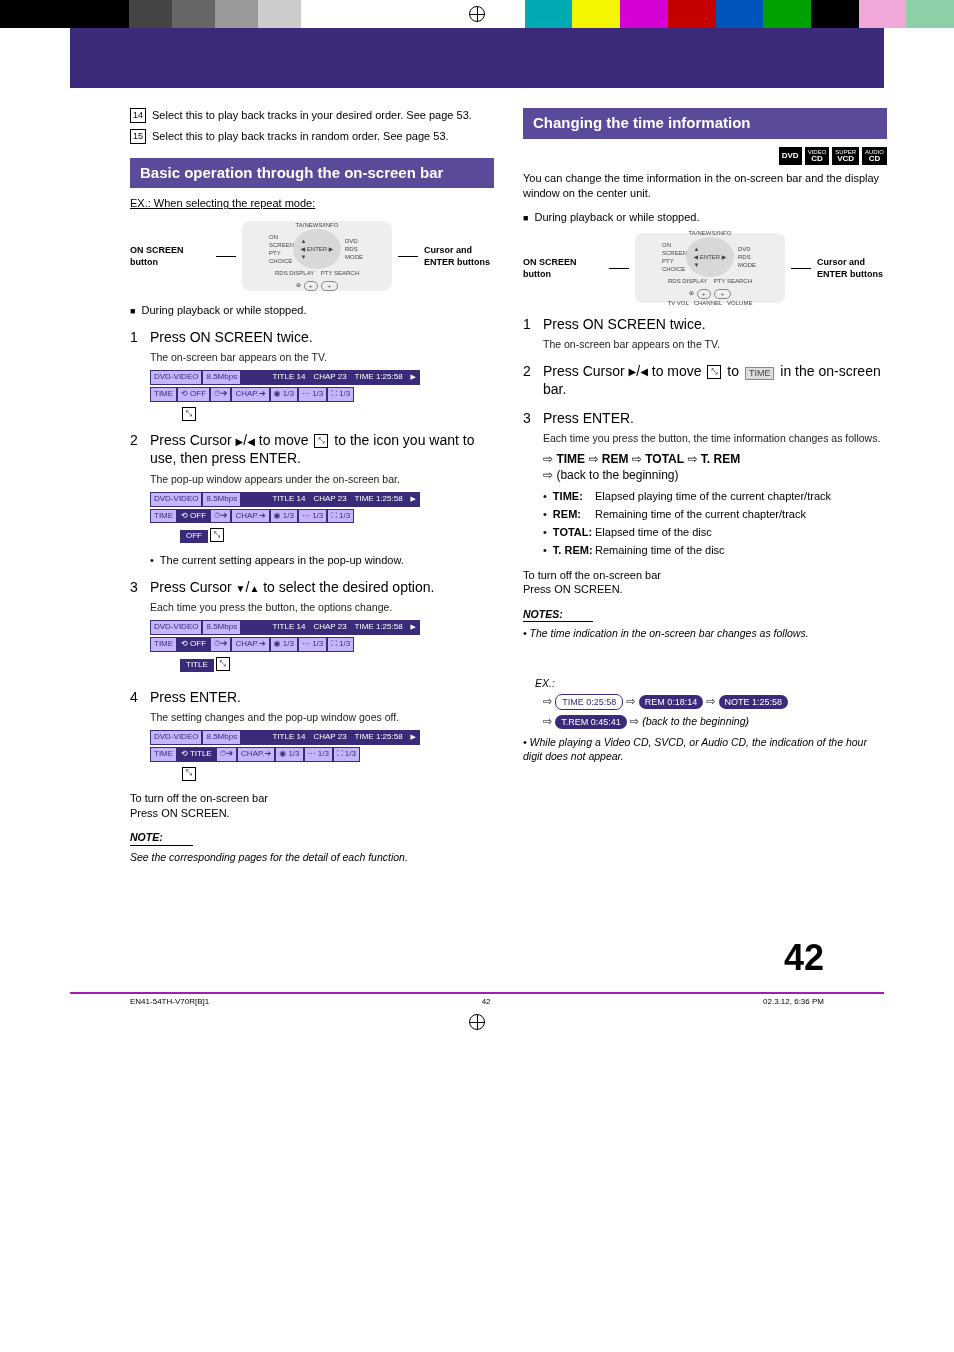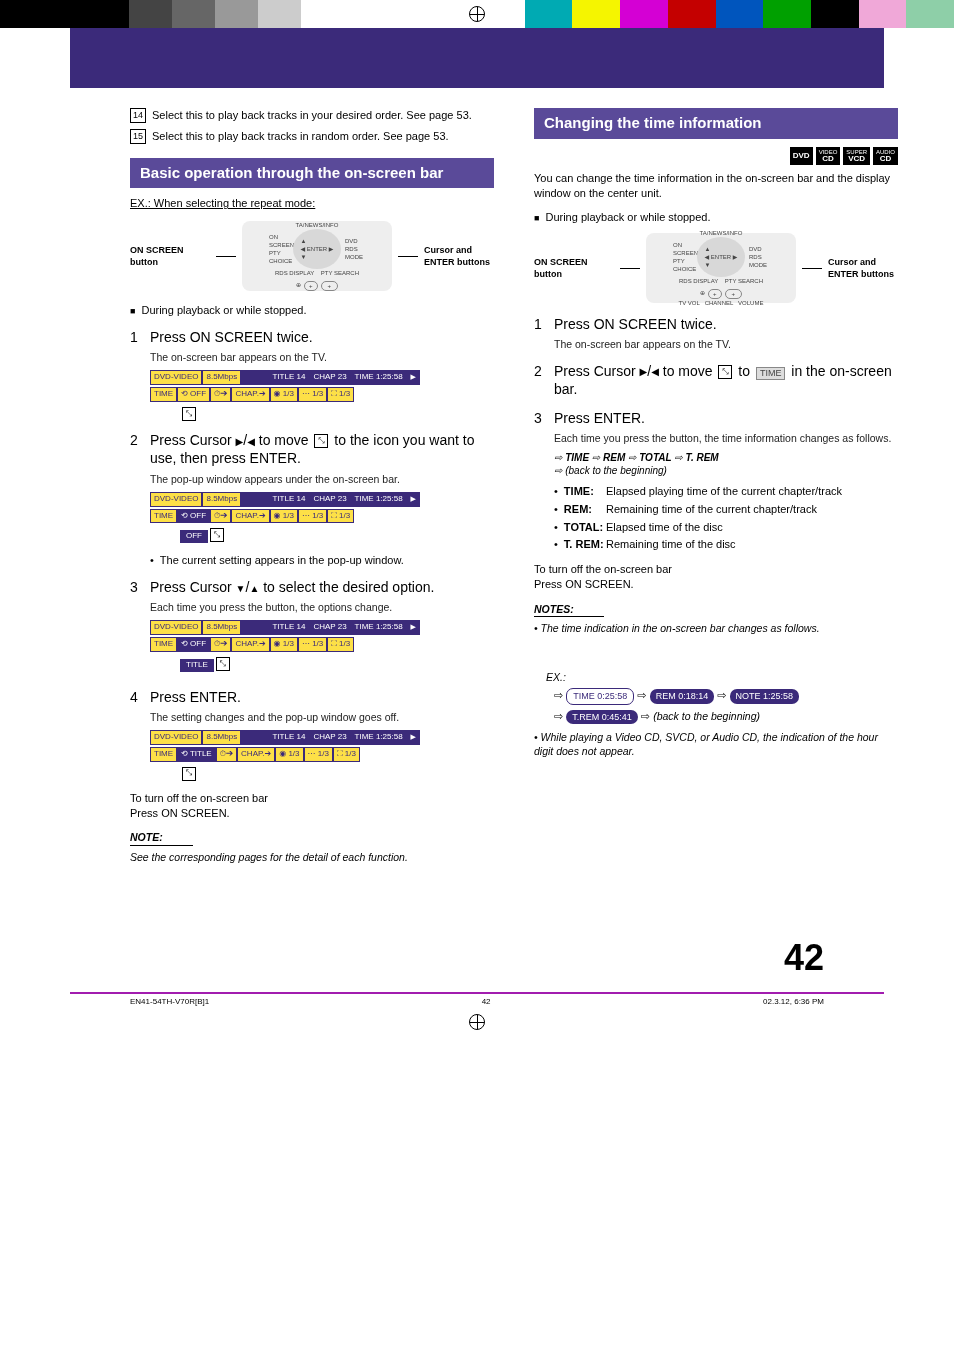--- a/index.html
+++ b/index.html
@@ -23,21 +23,21 @@
   .crop-mark::before { width:100%; height:1px; top:50%; left:0; }
   .crop-mark::after  { height:100%; width:1px; left:50%; top:0; }
   .crop-wrap { position: relative; height: 28px; }
   .crop-wrap .crop-mark { top:6px; left:469px; }
 
   .purple-banner {
     background: #3b2a7a; height: 60px; margin: 0 70px 20px 70px;
   }
 
   .page-cols {
-    display: flex; gap: 40px; padding: 0 130px 30px 130px;
+    display: flex; gap: 29px; padding: 0 130px 30px 130px;
   }
   .col { flex: 1; }
 
   .numbox {
     display: inline-block; border: 1px solid #000; font-size: 9px;
     padding: 0 2px; margin-right: 6px; min-width: 14px; text-align: center;
     vertical-align: top;
   }
   .list-item { display: flex; margin-bottom: 6px; }
   .list-text { flex: 1; }
@@ -72,21 +72,21 @@
 
   .bullet-line::before { content: "\25A0"; margin-right: 6px; font-size: 9px; }
   .step-head { font-family: "Trebuchet MS", Arial, sans-serif; font-size: 14px; margin: 10px 0 4px; display:flex; line-height:1.3; }
   .step-num { font-size: 14px; margin-right: 8px; min-width: 12px; }
   .step-body { flex:1; }
   .step-sub { margin-left: 20px; font-size: 10.5px; color:#222; margin-bottom:6px; }
 
   .osd-bar { display:flex; font-size:8px; margin:4px 0 2px 20px; width: 270px; }
   .osd-cell { border:1px solid #3b2a7a; padding:1px 3px; white-space:nowrap; }
   .osd-cell.dark { background:#3b2a7a; color:#fff; border-color:#3b2a7a; }
-  .osd-cell.light { background:#fde047; color:#3b2a7a; }
+  .osd-cell.light { background:#c4b5fd; color:#3b2a7a; }
   .osd-cell.play { background:#3b2a7a; color:#fff; font-size:7px; }
   .osd-row2 { display:flex; font-size:8px; margin:0 0 4px 20px; width:270px; }
   .osd-row2 .osd-cell { flex:0 0 auto; }
   .popup-tag {
     margin-left: 50px; background:#3b2a7a; color:#fff; font-size:8px;
     padding:1px 6px; display:inline-block; margin-bottom:6px;
   }
 
   .bullet-dot { margin-left: 20px; margin-top:4px; margin-bottom:4px; }
   .bullet-dot::before { content:"\2022"; margin-right:6px; }
@@ -96,21 +96,21 @@
 
   
   .disc-badges { display:flex; justify-content:flex-end; gap:3px; margin:6px 0; }
   .disc-badge {
     background:#000; color:#fff; font-size:8px; font-weight:bold;
     padding:2px 3px; text-align:center; line-height:1;
     display:flex; flex-direction:column; justify-content:center;
   }
   .disc-badge .top-w { font-size:6px; font-weight:normal; }
 
-  .arrow-seq { color:#000; font-size:10px; margin-left:20px; margin-top:4px;font-style:italic; }
+  .arrow-seq { color:#000; font-size:12px; margin-left:20px; margin-top:4px; }
   .arrow-seq .tok { font-weight:bold; }
   .ind-list { margin-left:20px; margin-top:6px; }
   .ind-list .row { display:flex; margin-bottom:3px; }
   .ind-list .lbl { font-weight:bold; min-width:52px; }
   .ind-list .lbl::before { content:"\2022"; font-weight:normal; margin-right:6px; }
 
   .time-chip { background:#3b2a7a; color:#fff; border-radius:7px; font-size:9px; padding:1px 6px; display:inline-block; }
   .time-chip.outline { background:#fff; color:#3b2a7a; border:1px solid #3b2a7a; }
 
   .tri { display:inline-block; font-size:10px; vertical-align:middle; }

